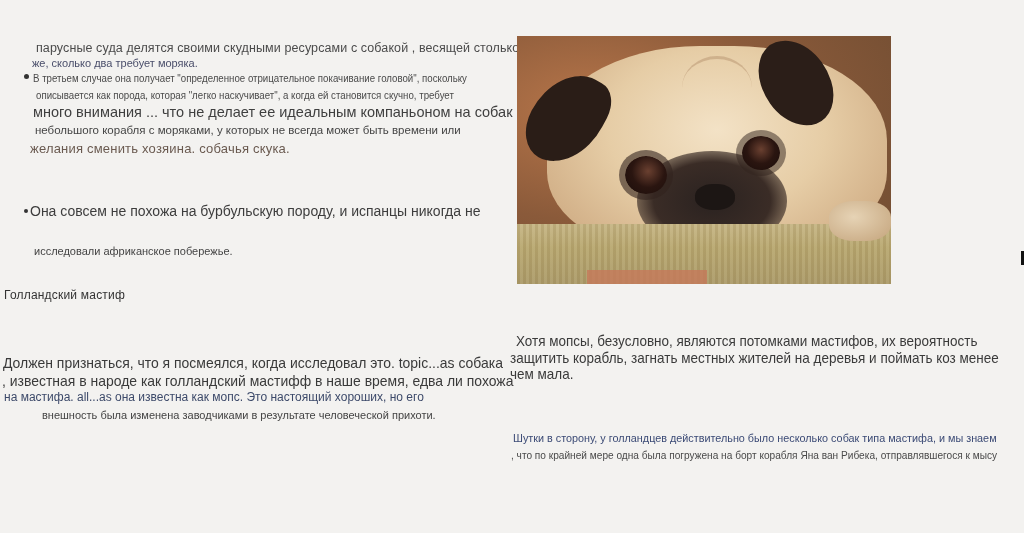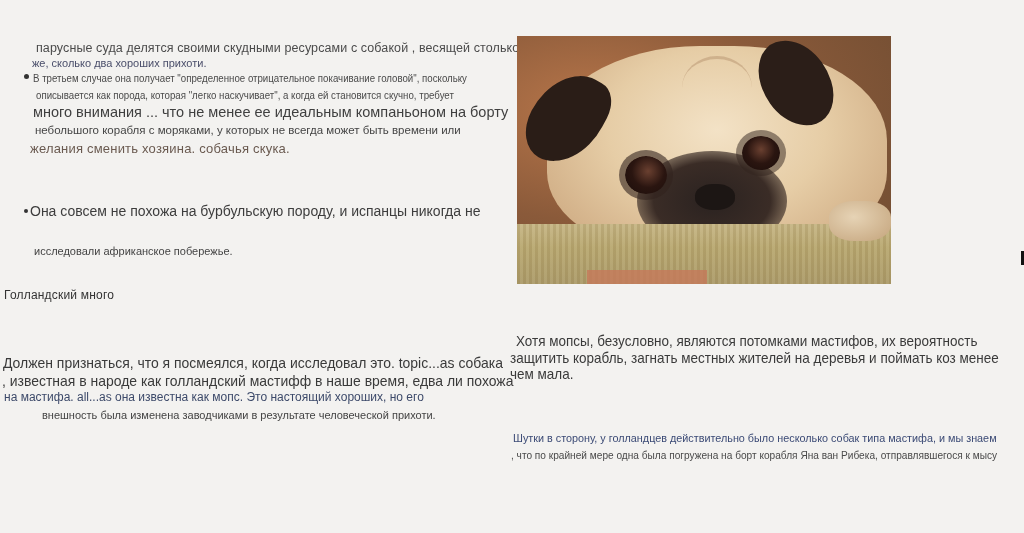--- a/index.html
+++ b/index.html
@@ -118,36 +118,36 @@
     .cursor-mark {
       position: absolute; left: 1021px; top: 251px; width: 3px; height: 14px; background: #111;
     }
   </style>
 </head>
 <body>
 
 <div class="page">
 
   <div class="abs t-a" style="left:36px; top:41px;">парусные суда делятся своими скудными ресурсами с собакой , весящей столько</div>
-  <div class="abs t-b" style="left:32px; top:57px;">же, сколько два хороших прихоти.</div>
+  <div class="abs t-b" style="left:32px; top:57px;">же, сколько два требует моряка.</div>
 
   <div class="abs" style="left:24px; top:68px;">
     <span class="bullet"></span><span class="t-c" style="display:inline-block;">В третьем случае она получает "определенное отрицательное покачивание головой", поскольку</span>
   </div>
   <div class="abs t-c" style="left:36px; top:89px;">описывается как порода, которая "легко наскучивает", а когда ей становится скучно, требует</div>
-  <div class="abs t-d" style="left:33px; top:104px;">много внимания ... что не менее ее идеальным компаньоном на борту</div>
+  <div class="abs t-d" style="left:33px; top:104px;">много внимания ... что не делает ее идеальным компаньоном на собак</div>
   <div class="abs t-e" style="left:35px; top:124px;">небольшого корабля с моряками, у которых не всегда может быть времени или</div>
   <div class="abs t-f" style="left:30px; top:141px;">желания сменить хозяина. собачья скука.</div>
 
   <div class="abs" style="left:24px; top:202px;">
     <span class="bullet" style="width:4px;height:4px;margin-right:2px;"></span><span class="t-g">Она совсем не похожа на бурбульскую породу, и испанцы никогда не</span>
   </div>
   <div class="abs t-h" style="left:34px; top:221px;margin-top:24px;">исследовали африканское побережье.</div>
 
-  <div class="abs t-heading" style="left:4px; top:288px;">Голландский много</div>
+  <div class="abs t-heading" style="left:4px; top:288px;">Голландский мастиф</div>
 
   <div class="abs t-big" style="left:3px; top:354px;">Должен признаться, что я посмеялся, когда исследовал это. topic...as собака</div>
   <div class="abs t-big" style="left:2px; top:372px;">, известная в народе как голландский мастифф в наше время, едва ли похожа</div>
   <div class="abs t-mid" style="left:4px; top:390px;">на мастифа. all...as она известна как мопс. Это настоящий хороших, но его</div>
   <div class="abs t-small" style="left:6px; top:409px;padding-left:36px;">внешность была изменена заводчиками в результате человеческой прихоти.</div>
 
   <div class="photo" title="sad pug lying on a blanket">
     <div class="body"></div>
     <div class="wrinkle"></div>
     <div class="ear-l"></div>

